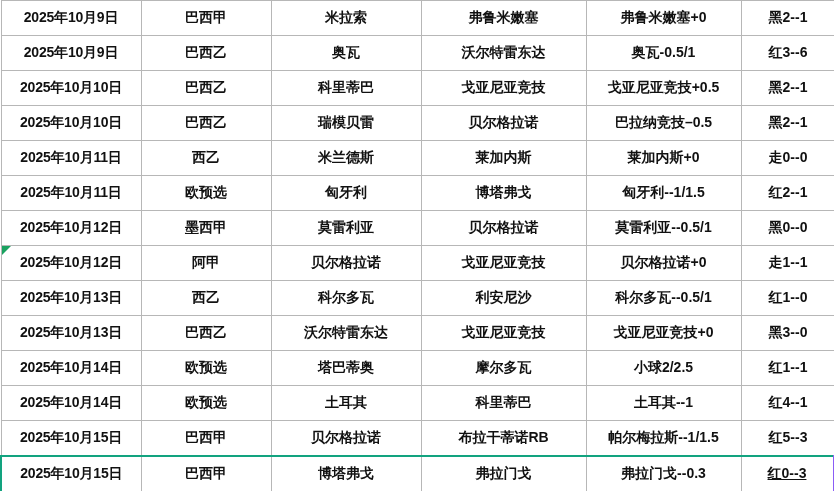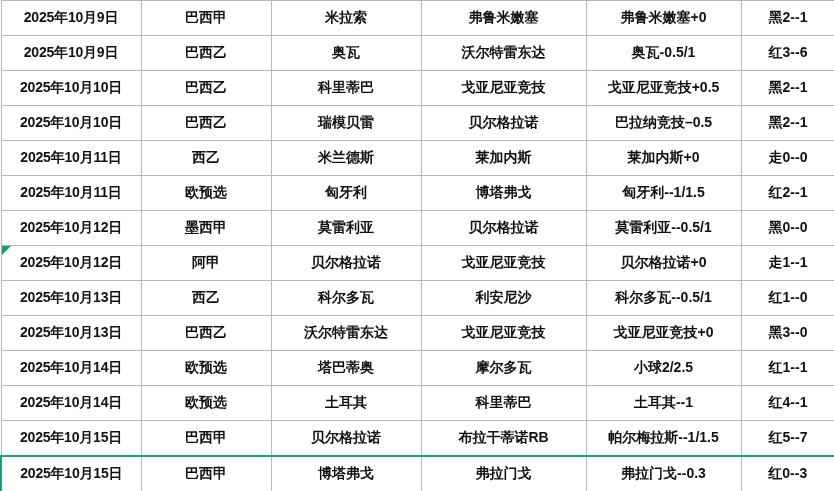--- a/index.html
+++ b/index.html
@@ -67,21 +67,22 @@
 
   
   tr.highlight-row td {
     border-top: 2px solid #12a37f;
     border-bottom: 2px solid #12a37f;
   }
   tr.highlight-row td:first-child {
     border-left: 2px solid #12a37f;
   }
   tr.highlight-row td:last-child {
-    border-right: 2px solid #8b5cf6;
+    border-right: 5px solid #8b5cf6;
+    text-decoration: underline;
   }
 </style>
 </head>
 <body>
 
 <table class="match-table">
   <colgroup>
     <col class="c-date">
     <col class="c-league">
     <col class="c-home">
@@ -185,21 +186,21 @@
         <td class="away-cell">科里蒂巴</td>
         <td class="hand-cell">土耳其--1</td>
         <td class="result-cell res-red">红4--1</td>
       </tr>
       <tr>
         <td class="date-cell">2025年10月15日</td>
         <td class="league-cell">巴西甲</td>
         <td class="home-cell">贝尔格拉诺</td>
         <td class="away-cell">布拉干蒂诺RB</td>
         <td class="hand-cell">帕尔梅拉斯--1/1.5</td>
-        <td class="result-cell res-red">红5--7</td>
+        <td class="result-cell res-red">红5--3</td>
       </tr>
       <tr class="highlight-row">
         <td class="date-cell">2025年10月15日</td>
         <td class="league-cell">巴西甲</td>
         <td class="home-cell">博塔弗戈</td>
         <td class="away-cell">弗拉门戈</td>
         <td class="hand-cell">弗拉门戈--0.3</td>
         <td class="result-cell res-red">红0--3</td>
       </tr>
     </tbody>

